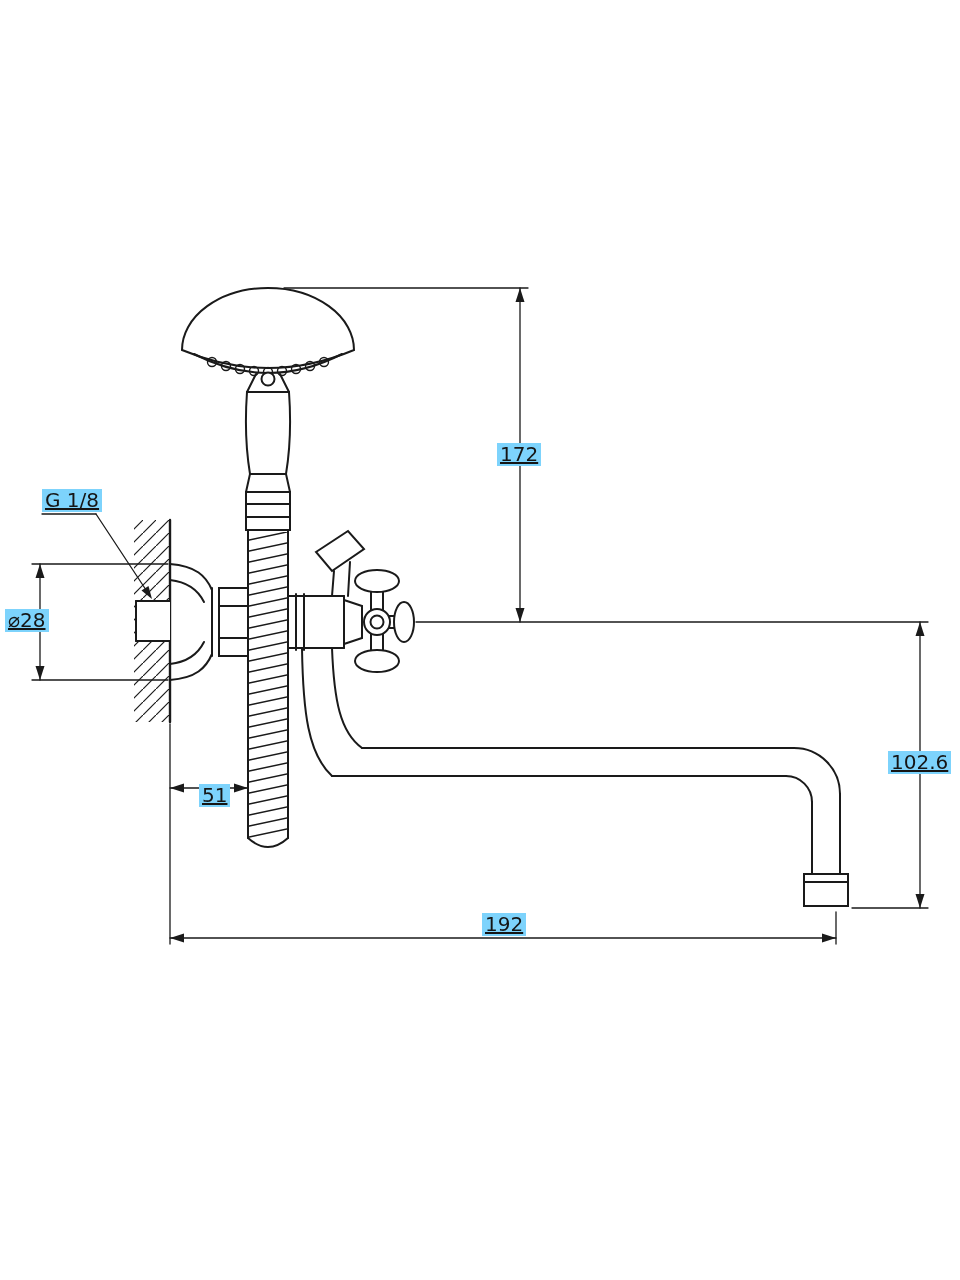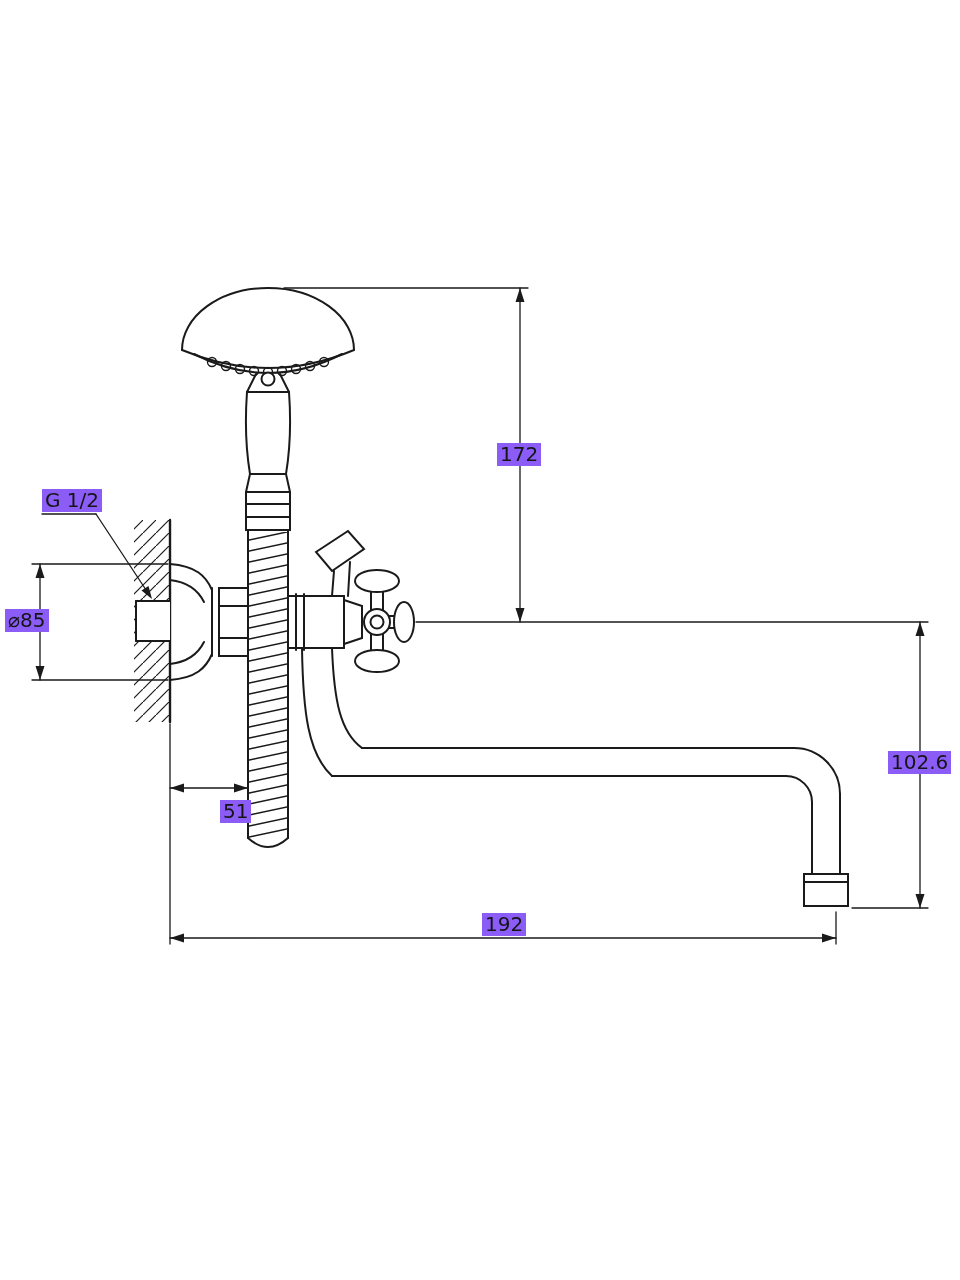--- a/index.html
+++ b/index.html
@@ -3,21 +3,21 @@
 <meta charset="utf-8">
 <style>
   html,body{margin:0;padding:0;background:#e8e8e8;}
   .canvas{
     position:relative;width:960px;height:1280px;background:#ffffff;
     font-family:"DejaVu Sans","Liberation Sans",sans-serif;overflow:hidden;
   }
   .canvas svg{position:absolute;left:0;top:0;}
   .dim-label{
     position:absolute;font-size:20px;line-height:1.15;color:#151515;
-    background:#8b5cf6;padding:0 3px;white-space:nowrap;
+    background:#7dd3fc;padding:0 3px;white-space:nowrap;text-decoration:underline;
   }
 </style>
 </head>
 <body>
 
 <div class="canvas">
 
   <svg width="960" height="1280" viewBox="0 0 960 1280" fill="none" stroke="#1a1a1a" stroke-width="2" stroke-linecap="round">
 
     <defs>
@@ -173,25 +173,25 @@
         <circle cx="268" cy="372" r="4.5"></circle>
         <circle cx="282" cy="371" r="4.5"></circle>
         <circle cx="296" cy="369" r="4.5"></circle>
         <circle cx="310" cy="366" r="4.5"></circle>
         <circle cx="324" cy="362" r="4.5"></circle>
       </g>
       <circle cx="268" cy="379" r="6.5" fill="#ffffff"></circle>
     </g>
   </svg>
 
-  <div class="dim-label" style="left:42px;top:489px;">G 1/2</div>
+  <div class="dim-label" style="left:42px;top:489px;">G 1/8</div>
 
-  <div class="dim-label" style="left:5px;top:609px;">⌀85</div>
+  <div class="dim-label" style="left:5px;top:609px;">⌀28</div>
 
   <div class="dim-label" style="left:497px;top:443px;">172</div>
 
   <div class="dim-label" style="left:888px;top:751px;">102.6</div>
 
-  <div class="dim-label" style="left:199px;top:800px;margin-left:21px;">51</div>
+  <div class="dim-label" style="left:199px;top:784px;">51</div>
 
   <div class="dim-label" style="left:482px;top:913px;">192</div>
 
 </div>
 
 </body></html>

